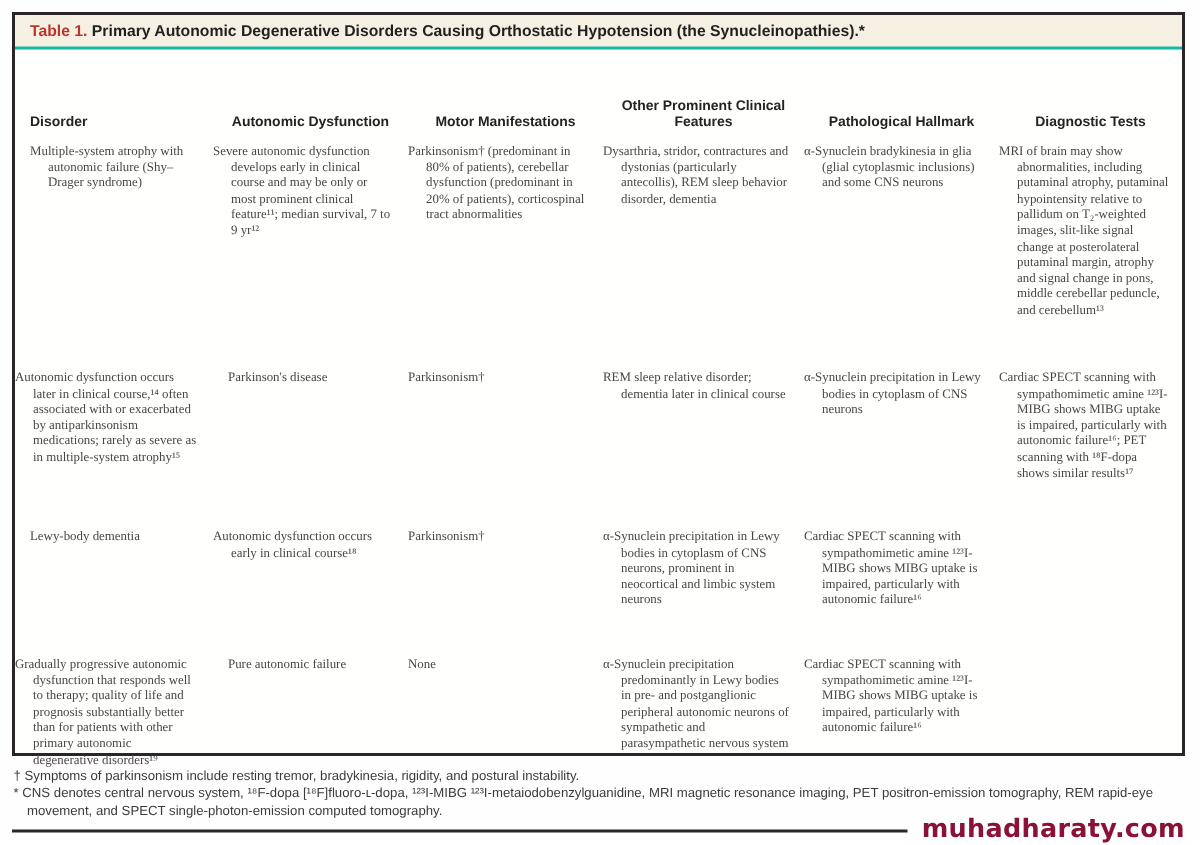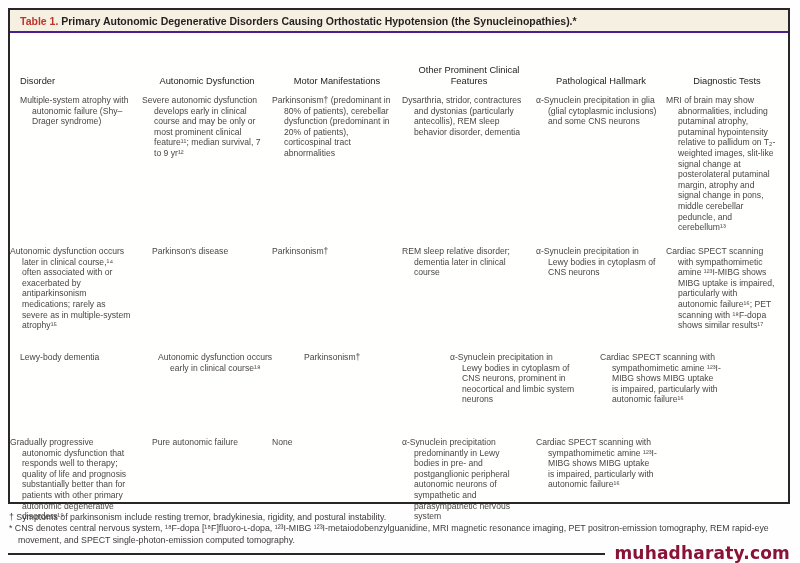--- a/index.html
+++ b/index.html
@@ -3,35 +3,35 @@
 <meta charset="utf-8">
 <style>
   * { margin:0; padding:0; box-sizing:border-box; }
   html,body { width:800px; height:563px; background:#ffffff;
     font-family:"Liberation Sans", sans-serif; overflow:hidden; }
   .page { position:relative; width:800px; height:563px; background:#fefefe; }
 
   .frame { position:absolute; left:8px; top:8px; width:782px; height:496px;
     border:2px solid #2a2526; background:#fffffe; }
 
-  .titlebar { background:#f6f0e2; border-bottom:2px solid #4c1d95;
+  .titlebar { background:#f6f0e2; border-bottom:2px solid #14b8a6;
     padding:5px 10px 4px 10px; font-size:10.5px; font-weight:bold;
     color:#221f20; line-height:12px; }
   .titlebar .tlabel { color:#bc352c; }
 
   .thead { display:grid; grid-template-columns:132px 130px 130px 134px 130px 122px;
     align-items:end; padding:7px 0 6px 0; }
-  .th { font-weight:normal; font-size:9.3px; line-height:11px; color:#262223;
+  .th { font-weight:bold; font-size:9.3px; line-height:11px; color:#262223;
     text-align:center; padding:0 8px; }
   .th.first { text-align:left; padding-left:10px;margin-top:36px; }
 
-  .trow { display:grid; grid-template-columns:132px 130px 130px 134px 130px 122px; }
+  .trow { display:grid; grid-template-columns:132px 130px 130px 134px 130px 122px;font-family:Liberation Serif, serif; }
   .r1 { min-height:151px; }
   .r2 { min-height:106px; }
-  .r3 { min-height:85px;gap:16px; }
+  .r3 { min-height:85px; }
   .r4 { min-height:93px; }
   .td { font-size:8.6px; line-height:10.6px; color:#4a4644;
     padding:2px 9px 0 12px; text-indent:-12px; }
   .td.first { padding-left:22px; }
 
   .footnotes { position:absolute; left:9px; top:512px; width:780px;
     font-size:8.8px; line-height:11.4px; color:#3e3a3b; }
   .fn { padding-left:9px; text-indent:-9px; }
 
   .wmbar { position:absolute; left:8px; top:544px; width:782px; height:19px;
@@ -58,21 +58,21 @@
       <div class="th">Other Prominent Clinical Features</div>
       <div class="th">Pathological Hallmark</div>
       <div class="th">Diagnostic Tests</div>
     </div>
 
     <div class="trow r1">
       <div class="td first">Multiple-system atrophy with autonomic failure (Shy–Drager syndrome)</div>
       <div class="td">Severe autonomic dysfunction develops early in clinical course and may be only or most prominent clinical feature¹¹; median survival, 7 to 9 yr¹²</div>
       <div class="td">Parkinsonism† (predominant in 80% of patients), cerebellar dysfunction (predominant in 20% of patients), corticospinal tract abnormalities</div>
       <div class="td">Dysarthria, stridor, contractures and dystonias (particularly antecollis), REM sleep behavior disorder, dementia</div>
-      <div class="td">α-Synuclein precipitation in glia (glial cytoplasmic inclusions) and some CNS neurons</div>
+      <div class="td">α-Synuclein bradykinesia in glia (glial cytoplasmic inclusions) and some CNS neurons</div>
       <div class="td">MRI of brain may show abnormalities, including putaminal atrophy, putaminal hypointensity relative to pallidum on T₂-weighted images, slit-like signal change at posterolateral putaminal margin, atrophy and signal change in pons, middle cerebellar peduncle, and cerebellum¹³</div>
     </div>
 
     <div class="trow r2">
       <div class="td">Autonomic dysfunction occurs later in clinical course,¹⁴ often associated with or exacerbated by antiparkinsonism medications; rarely as severe as in multiple-system atrophy¹⁵</div>
       <div class="td first">Parkinson's disease</div>
       <div class="td">Parkinsonism†</div>
       <div class="td">REM sleep relative disorder; dementia later in clinical course</div>
       <div class="td">α-Synuclein precipitation in Lewy bodies in cytoplasm of CNS neurons</div>
       <div class="td">Cardiac SPECT scanning with sympathomimetic amine ¹²³I-MIBG shows MIBG uptake is impaired, particularly with autonomic failure¹⁶; PET scanning with ¹⁸F-dopa shows similar results¹⁷</div>

